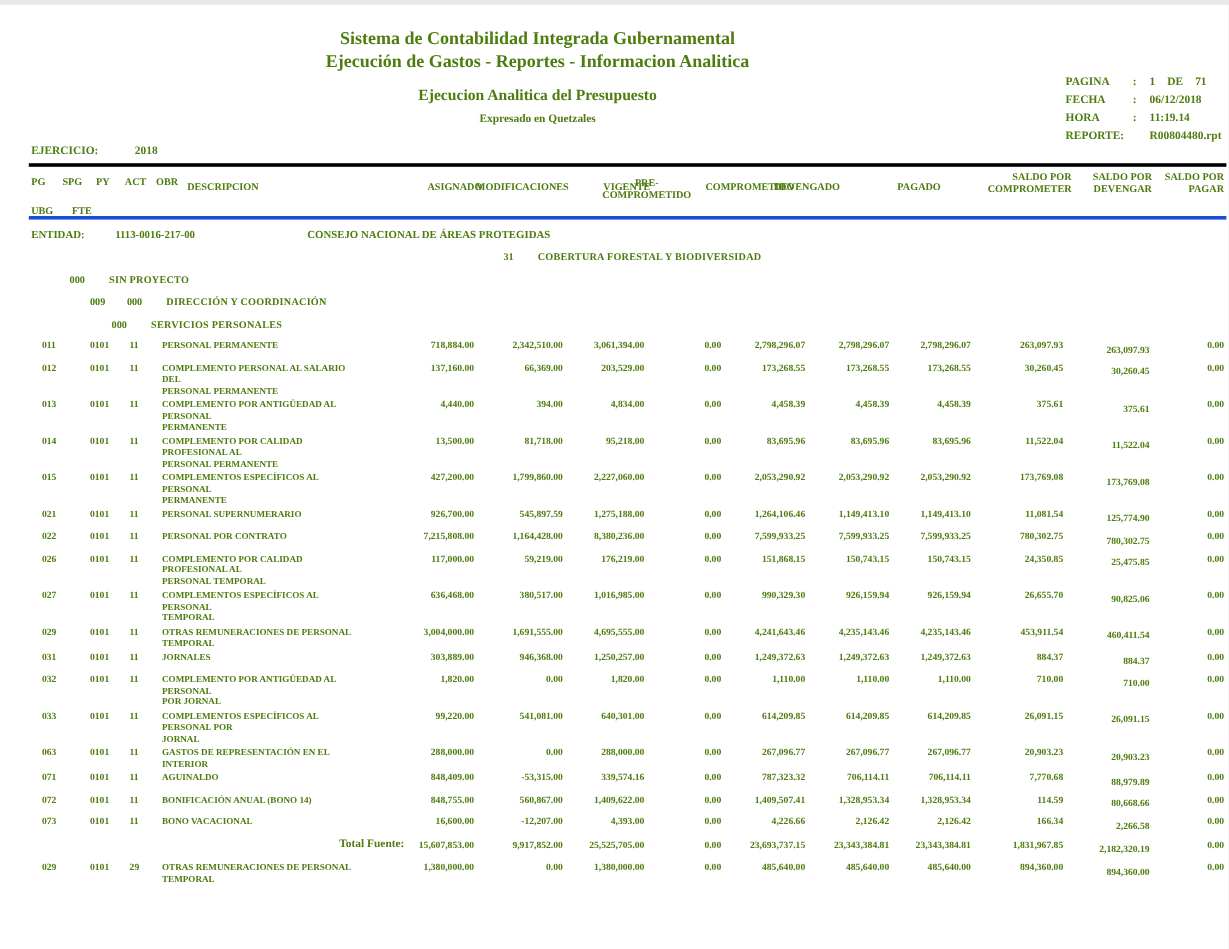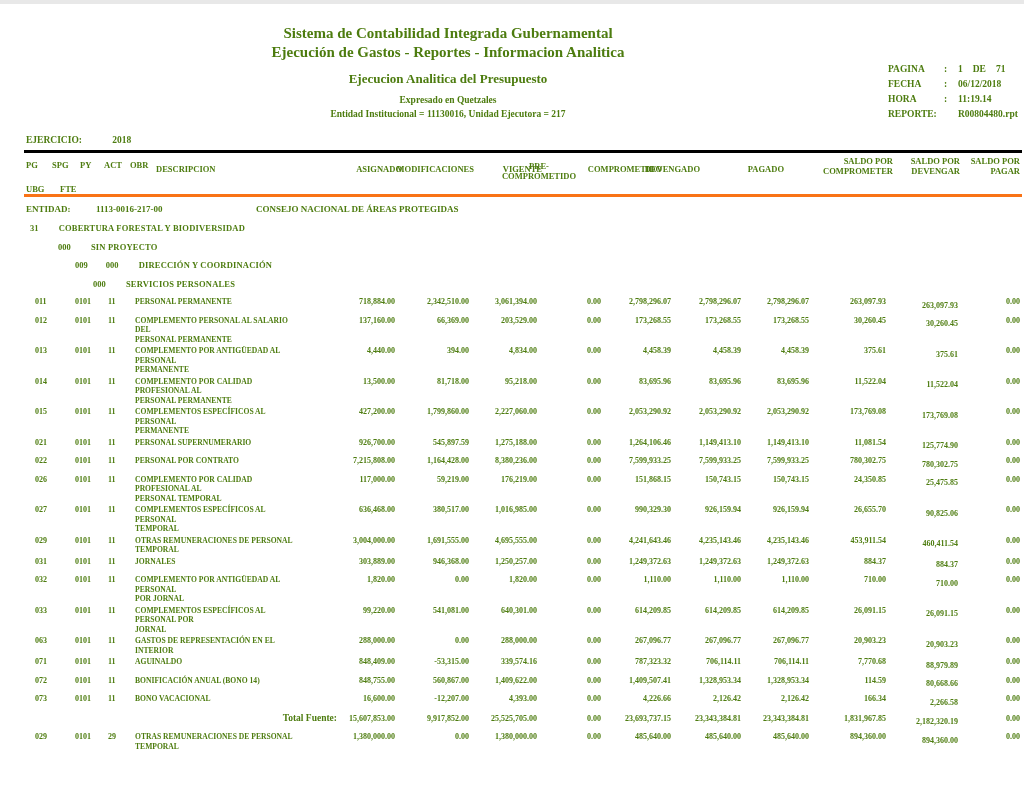--- a/index.html
+++ b/index.html
@@ -24,21 +24,21 @@
   .m-colon { width:14px; }
   .m-val { white-space:nowrap; }
   .m-de { margin:0 10px; }
   .m-label-wide { width:70px; }
   
   .ejercicio { margin:16px 0 0 26px; font-size:9.5px; }
   .ej-val { margin-left:28px; }
   
   .thead {
     position:relative; height:47px; margin:5px 2px 0 24px;
-    border-top:3px solid #000; border-bottom:3px solid #f97316; font-size:8.5px;
+    border-top:3px solid #000; border-bottom:3px solid #1d4ed8; font-size:8.5px;
   }
   .thead span { position:absolute; white-space:nowrap; }
   .h-pg  { left:2px;  top:7px; }
   .h-spg { left:28px; top:7px; }
   .h-py  { left:56px; top:7px; }
   .h-act { left:80px; top:7px; }
   .h-obr { left:106px;top:7px; }
   .h-desc{ left:132px;top:11px; }
   .h-asig{ right:620px; top:11px; }
   .h-mod { right:548px; top:11px; }
@@ -85,21 +85,20 @@
 </head>
 <body>
 
 <div class="page">
 
   <div class="titles">
     <div class="t1">Sistema de Contabilidad Integrada Gubernamental</div>
     <div class="t2">Ejecución de Gastos - Reportes - Informacion Analitica</div>
     <div class="t3">Ejecucion Analitica del Presupuesto</div>
     <div class="s1">Expresado en Quetzales</div>
-    <div class="s2">Entidad Institucional = 11130016, Unidad Ejecutora = 217</div>
   </div>
 
   <div class="meta">
     <div class="meta-row">
       <span class="m-label">PAGINA</span>
       <span class="m-colon">:</span>
       <span class="m-val">1</span>
       <span class="m-val m-de">DE</span>
       <span class="m-val">71</span>
     </div>
@@ -149,21 +148,21 @@
     <span class="h-fte">FTE</span>
   </div>
 
   <div class="entidad">
     <span class="ent-label">ENTIDAD:</span>
     <span class="ent-code">1113-0016-217-00</span>
     <span class="ent-name">CONSEJO NACIONAL DE ÁREAS PROTEGIDAS</span>
   </div>
 
   <div class="hier" id="hierarchy">
-      <div class="h-row" style="padding-left: 6px;">
+      <div class="h-row" style="padding-left: 6px; text-align: center;">
     <span><span class="h-code">31</span></span>
     <span class="h-label">COBERTURA FORESTAL Y BIODIVERSIDAD</span>
   </div>
       <div class="h-row" style="padding-left: 34px;">
     <span><span class="h-code">000</span></span>
     <span class="h-label">SIN PROYECTO</span>
   </div>
       <div class="h-row" style="padding-left: 51px;">
     <span><span class="h-code">009</span><span class="h-code">000</span></span>
     <span class="h-label">DIRECCIÓN Y COORDINACIÓN</span>

